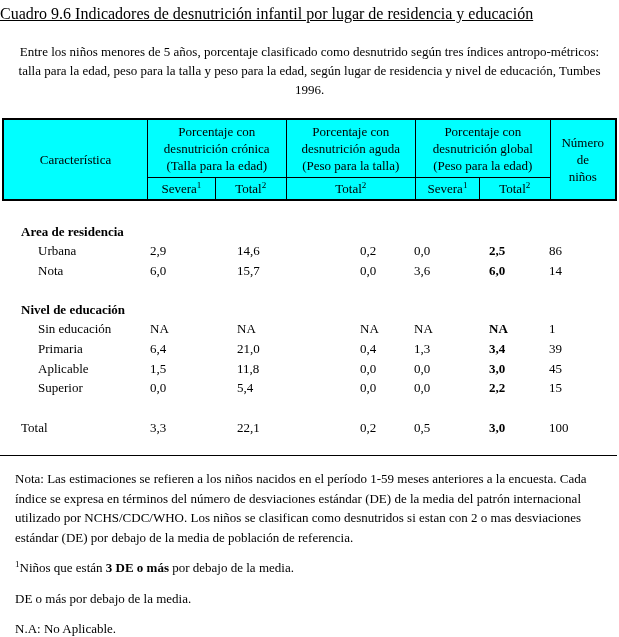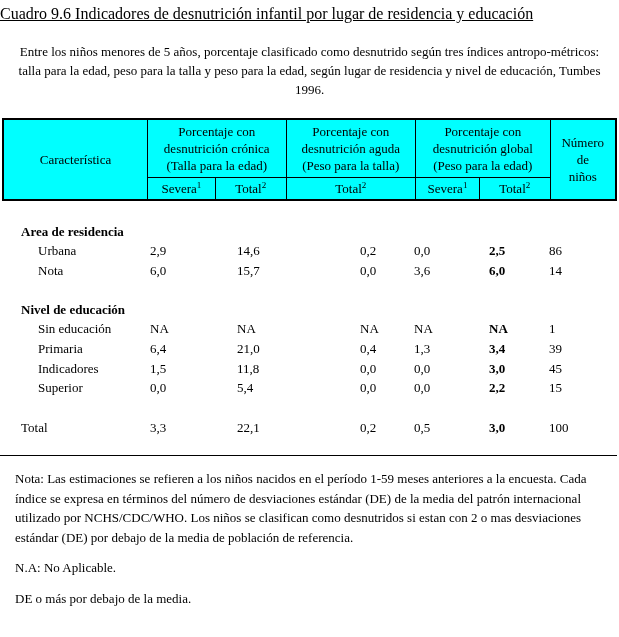--- a/index.html
+++ b/index.html
@@ -139,21 +139,21 @@
 <div class="row" style="top:339px">
   <span class="lbl indent">Primaria</span>
   <span class="v c1">6,4</span>
   <span class="v c2">21,0</span>
   <span class="v c3">0,4</span>
   <span class="v c4">1,3</span>
   <span class="v c5">3,4</span>
   <span class="v c6">39</span>
 </div>
 <div class="row" style="top:359px">
-  <span class="lbl indent">Indicadores</span>
+  <span class="lbl indent">Aplicable</span>
   <span class="v c1">1,5</span>
   <span class="v c2">11,8</span>
   <span class="v c3">0,0</span>
   <span class="v c4">0,0</span>
   <span class="v c5">3,0</span>
   <span class="v c6">45</span>
 </div>
 <div class="row" style="top:378px">
   <span class="lbl indent">Superior</span>
   <span class="v c1">0,0</span>
@@ -171,15 +171,16 @@
   <span class="v c3">0,2</span>
   <span class="v c4">0,5</span>
   <span class="v c5">3,0</span>
   <span class="v c6">100</span>
 </div>
 
 <div class="rule"></div>
 
 <div class="notes">
   <p>Nota: Las estimaciones se refieren a los niños nacidos en el período 1-59 meses anteriores a la encuesta. Cada índice se expresa en términos del número de desviaciones estándar (DE) de la media del patrón internacional utilizado por NCHS/CDC/WHO. Los niños se clasifican como desnutridos si estan con 2 o mas desviaciones estándar (DE) por debajo de la media de población de referencia.</p>
+  <p><sup>1</sup><span>Niños que están </span><b>3 DE o más</b><span> por debajo de la media.</span></p>
+  <p>DE o más por debajo de la media.</p>
   <p>N.A: No Aplicable.</p>
-  <p>DE o más por debajo de la media.</p>
 </div>
 
 </body></html>

